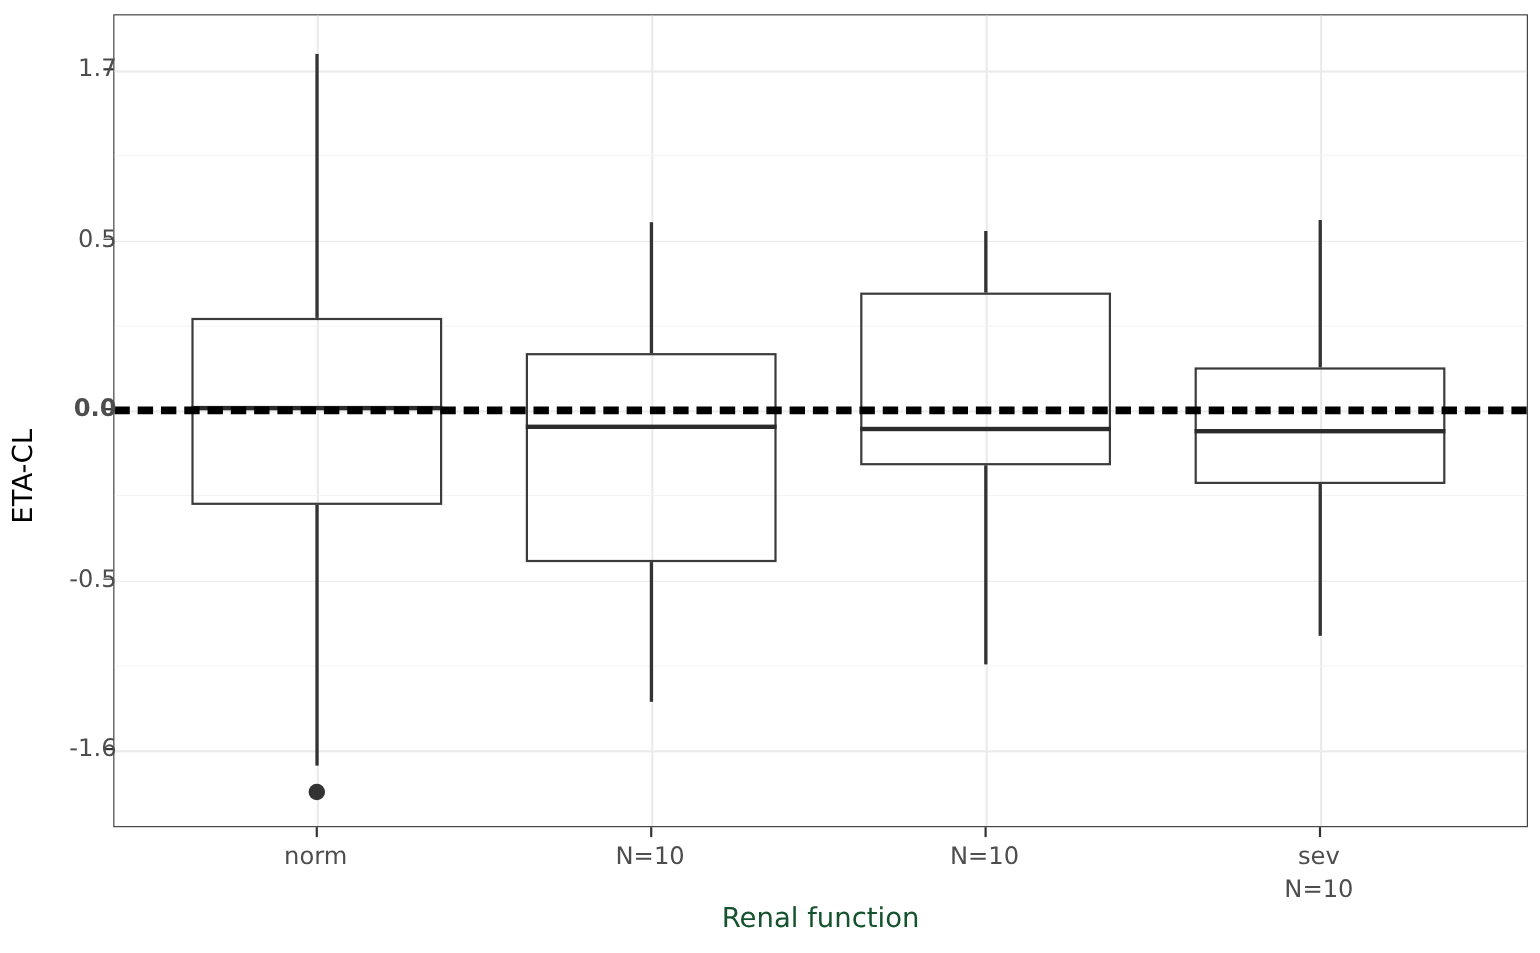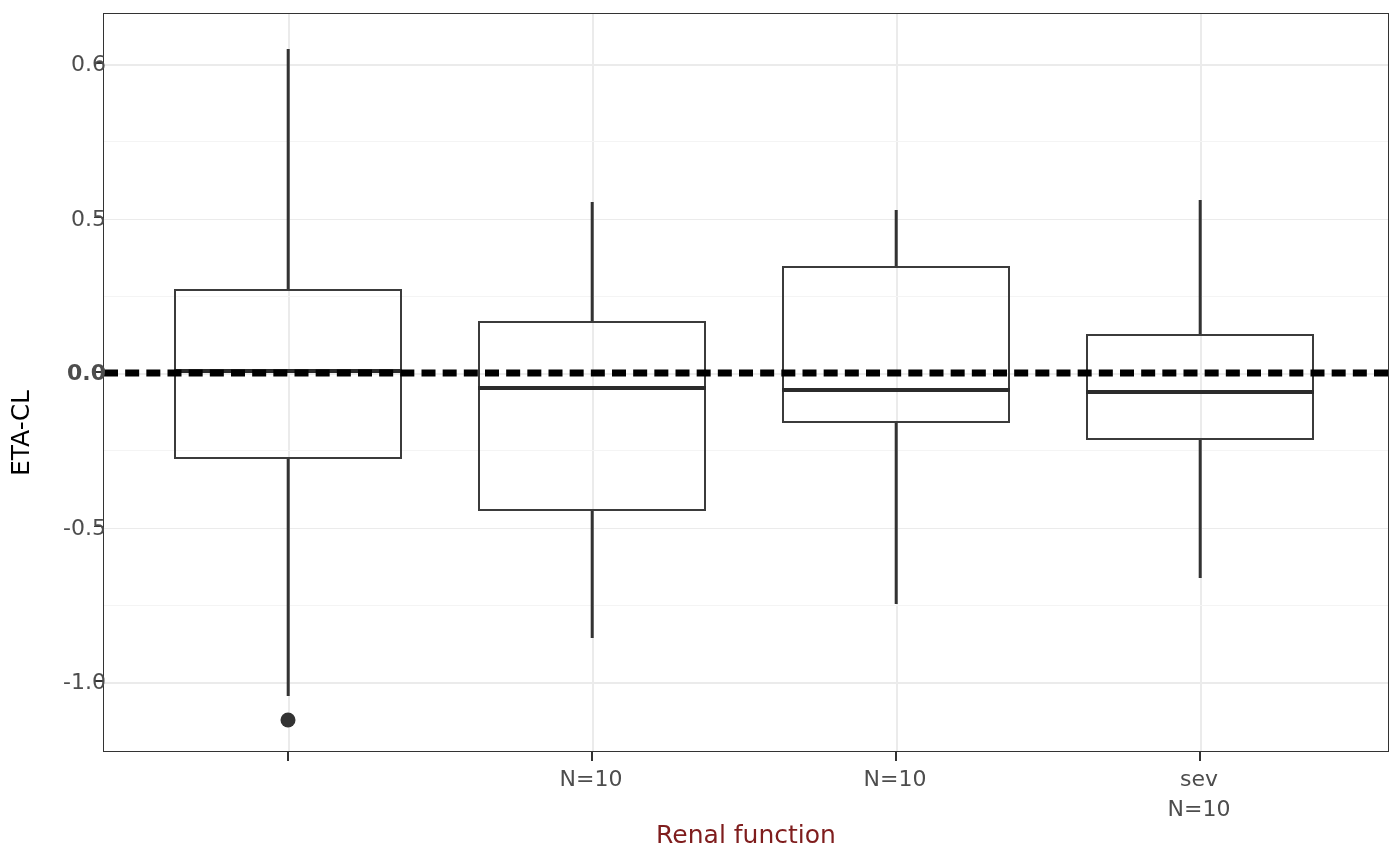--- a/index.html
+++ b/index.html
@@ -31,21 +31,21 @@
     color: #000000;
     letter-spacing: 0px;
   }
   .x-axis-title {
     position: absolute;
     left: 103px;
     top: 820px;
     width: 1286px;
     text-align: center;
     font-size: 25px;
-    color: #7f1d1d;
+    color: #14532d;
   }
   
   .panel {
     position: absolute;
     left: 103px;
     top: 13px;
     width: 1286px;
     height: 739px;
     background: #ffffff;
     border: 1.6px solid #333333;
@@ -191,31 +191,32 @@
           <div class="whisker" style="left: 1096px; top: 426.053px; height: 137.814px;"></div>
           <div class="box" style="left: 982px; top: 320.066px; width: 228px; height: 105.987px;"></div>
           <div class="median" style="left: 982px; top: 375.849px; width: 228px;"></div>
         </div>
         <div class="refline" style="top: 359px;"></div>
       </div>
   </div>
 
   <div id="axis-layer">
       <div class="ytick" style="top: 62px;"></div>
-      <div class="ylabel" style="top: 63px;">0.6</div>
+      <div class="ylabel" style="top: 63px;">1.7</div>
       <div class="ytick" style="top: 216.5px;"></div>
       <div class="ylabel" style="top: 217.5px;">0.5</div>
       <div class="ytick" style="top: 371px;"></div>
       <div class="ylabel" style="top: 372px; font-weight: bold;">0.0</div>
       <div class="ytick" style="top: 525.5px;"></div>
       <div class="ylabel" style="top: 526.5px;">-0.5</div>
       <div class="ytick" style="top: 680px;"></div>
-      <div class="ylabel" style="top: 681px;">-1.0</div>
+      <div class="ylabel" style="top: 681px;">-1.6</div>
       <div class="xtick" style="left: 287px;"></div>
       <div class="xlabel" style="left: 287px;">
+        <span class="cat">norm</span>
       </div>
       <div class="xtick" style="left: 591px;"></div>
       <div class="xlabel" style="left: 591px;">
         <span class="n">N=10</span>
       </div>
       <div class="xtick" style="left: 895px;"></div>
       <div class="xlabel" style="left: 895px;">
         <span class="n">N=10</span>
       </div>
       <div class="xtick" style="left: 1199px;"></div>

